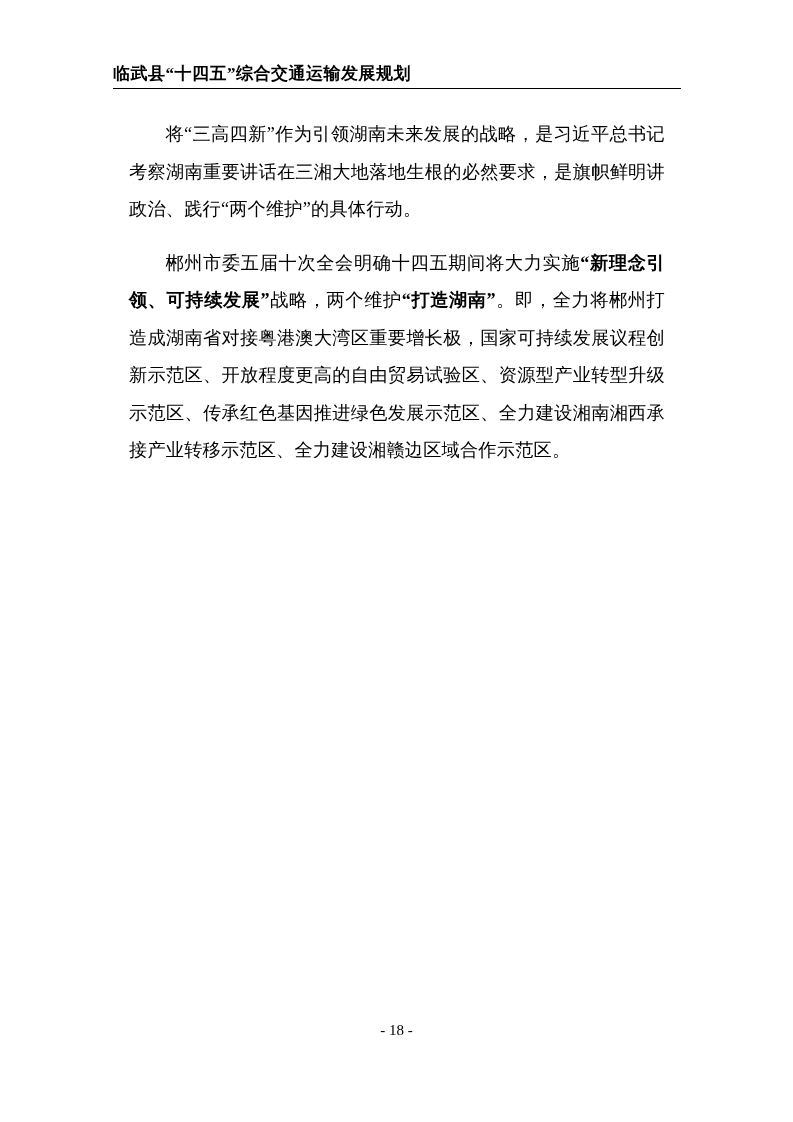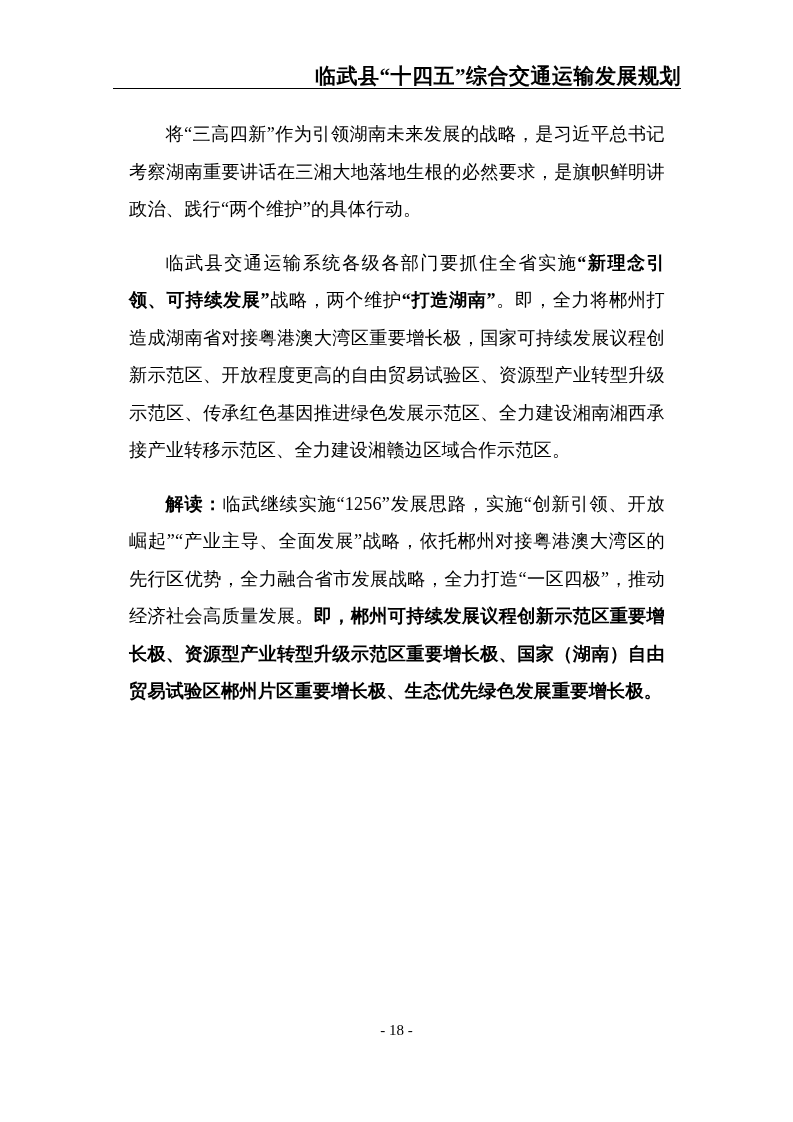--- a/index.html
+++ b/index.html
@@ -20,22 +20,22 @@
     left: 0; top: 0;
     width: 793px;
     height: 1122px;
     background: #ffffff;
   }
   .header {
     position: absolute;
     left: 113px;
     top: 62px;
     width: 568px;
-    text-align: right;
-    font-size: 21px;
+    text-align: left;
+    font-size: 17px;
     font-weight: bold;
     letter-spacing: 0.5px;
     color: #000;
     font-family: "Liberation Serif", "DejaVu Serif", serif;
   }
   .header-rule {
     position: absolute;
     left: 113px;
     top: 88px;
     width: 568px;
@@ -79,21 +79,20 @@
 
   <div class="header">临武县“十四五”综合交通运输发展规划</div>
   <div class="header-rule"></div>
 
   <div class="content">
 
     <p class="indent"><span>将“三高四新”作为引领湖南未来发展的战略，是习近平总书记考察湖南重要讲话在三湘大地落地生根的必然要求，是旗帜鲜明讲政治、践行“两个维护”的具体行动。</span></p>
 
 
 
-    <p class="indent"><span>临武县交通运输系统各级各部门要抓住全省实施</span><span class="b">“新理念引领、可持续发展”</span><span>战略，两个维护</span><span class="b">“打造湖南”</span><span>。即，全力将郴州打造成湖南省对接粤港澳大湾区重要增长极，国家可持续发展议程创新示范区、开放程度更高的自由贸易试验区、资源型产业转型升级示范区、传承红色基因推进绿色发展示范区、全力建设湘南湘西承接产业转移示范区、全力建设湘赣边区域合作示范区。</span></p>
+    <p class="indent"><span>郴州市委五届十次全会明确十四五期间将大力实施</span><span class="b">“新理念引领、可持续发展”</span><span>战略，两个维护</span><span class="b">“打造湖南”</span><span>。即，全力将郴州打造成湖南省对接粤港澳大湾区重要增长极，国家可持续发展议程创新示范区、开放程度更高的自由贸易试验区、资源型产业转型升级示范区、传承红色基因推进绿色发展示范区、全力建设湘南湘西承接产业转移示范区、全力建设湘赣边区域合作示范区。</span></p>
 
-    <p class="indent"><span class="b">解读：</span><span>临武继续实施“1256”发展思路，实施“创新引领、开放崛起”“产业主导、全面发展”战略，依托郴州对接粤港澳大湾区的先行区优势，全力融合省市发展战略，全力打造“一区四极”，推动经济社会高质量发展。</span><span class="b">即，郴州可持续发展议程创新示范区重要增长极、资源型产业转型升级示范区重要增长极、国家（湖南）自由贸易试验区郴州片区重要增长极、生态优先绿色发展重要增长极。</span></p>
 
   </div>
 
   <div class="footer">- 18 -</div>
 
 </div>
 
 </body></html>

